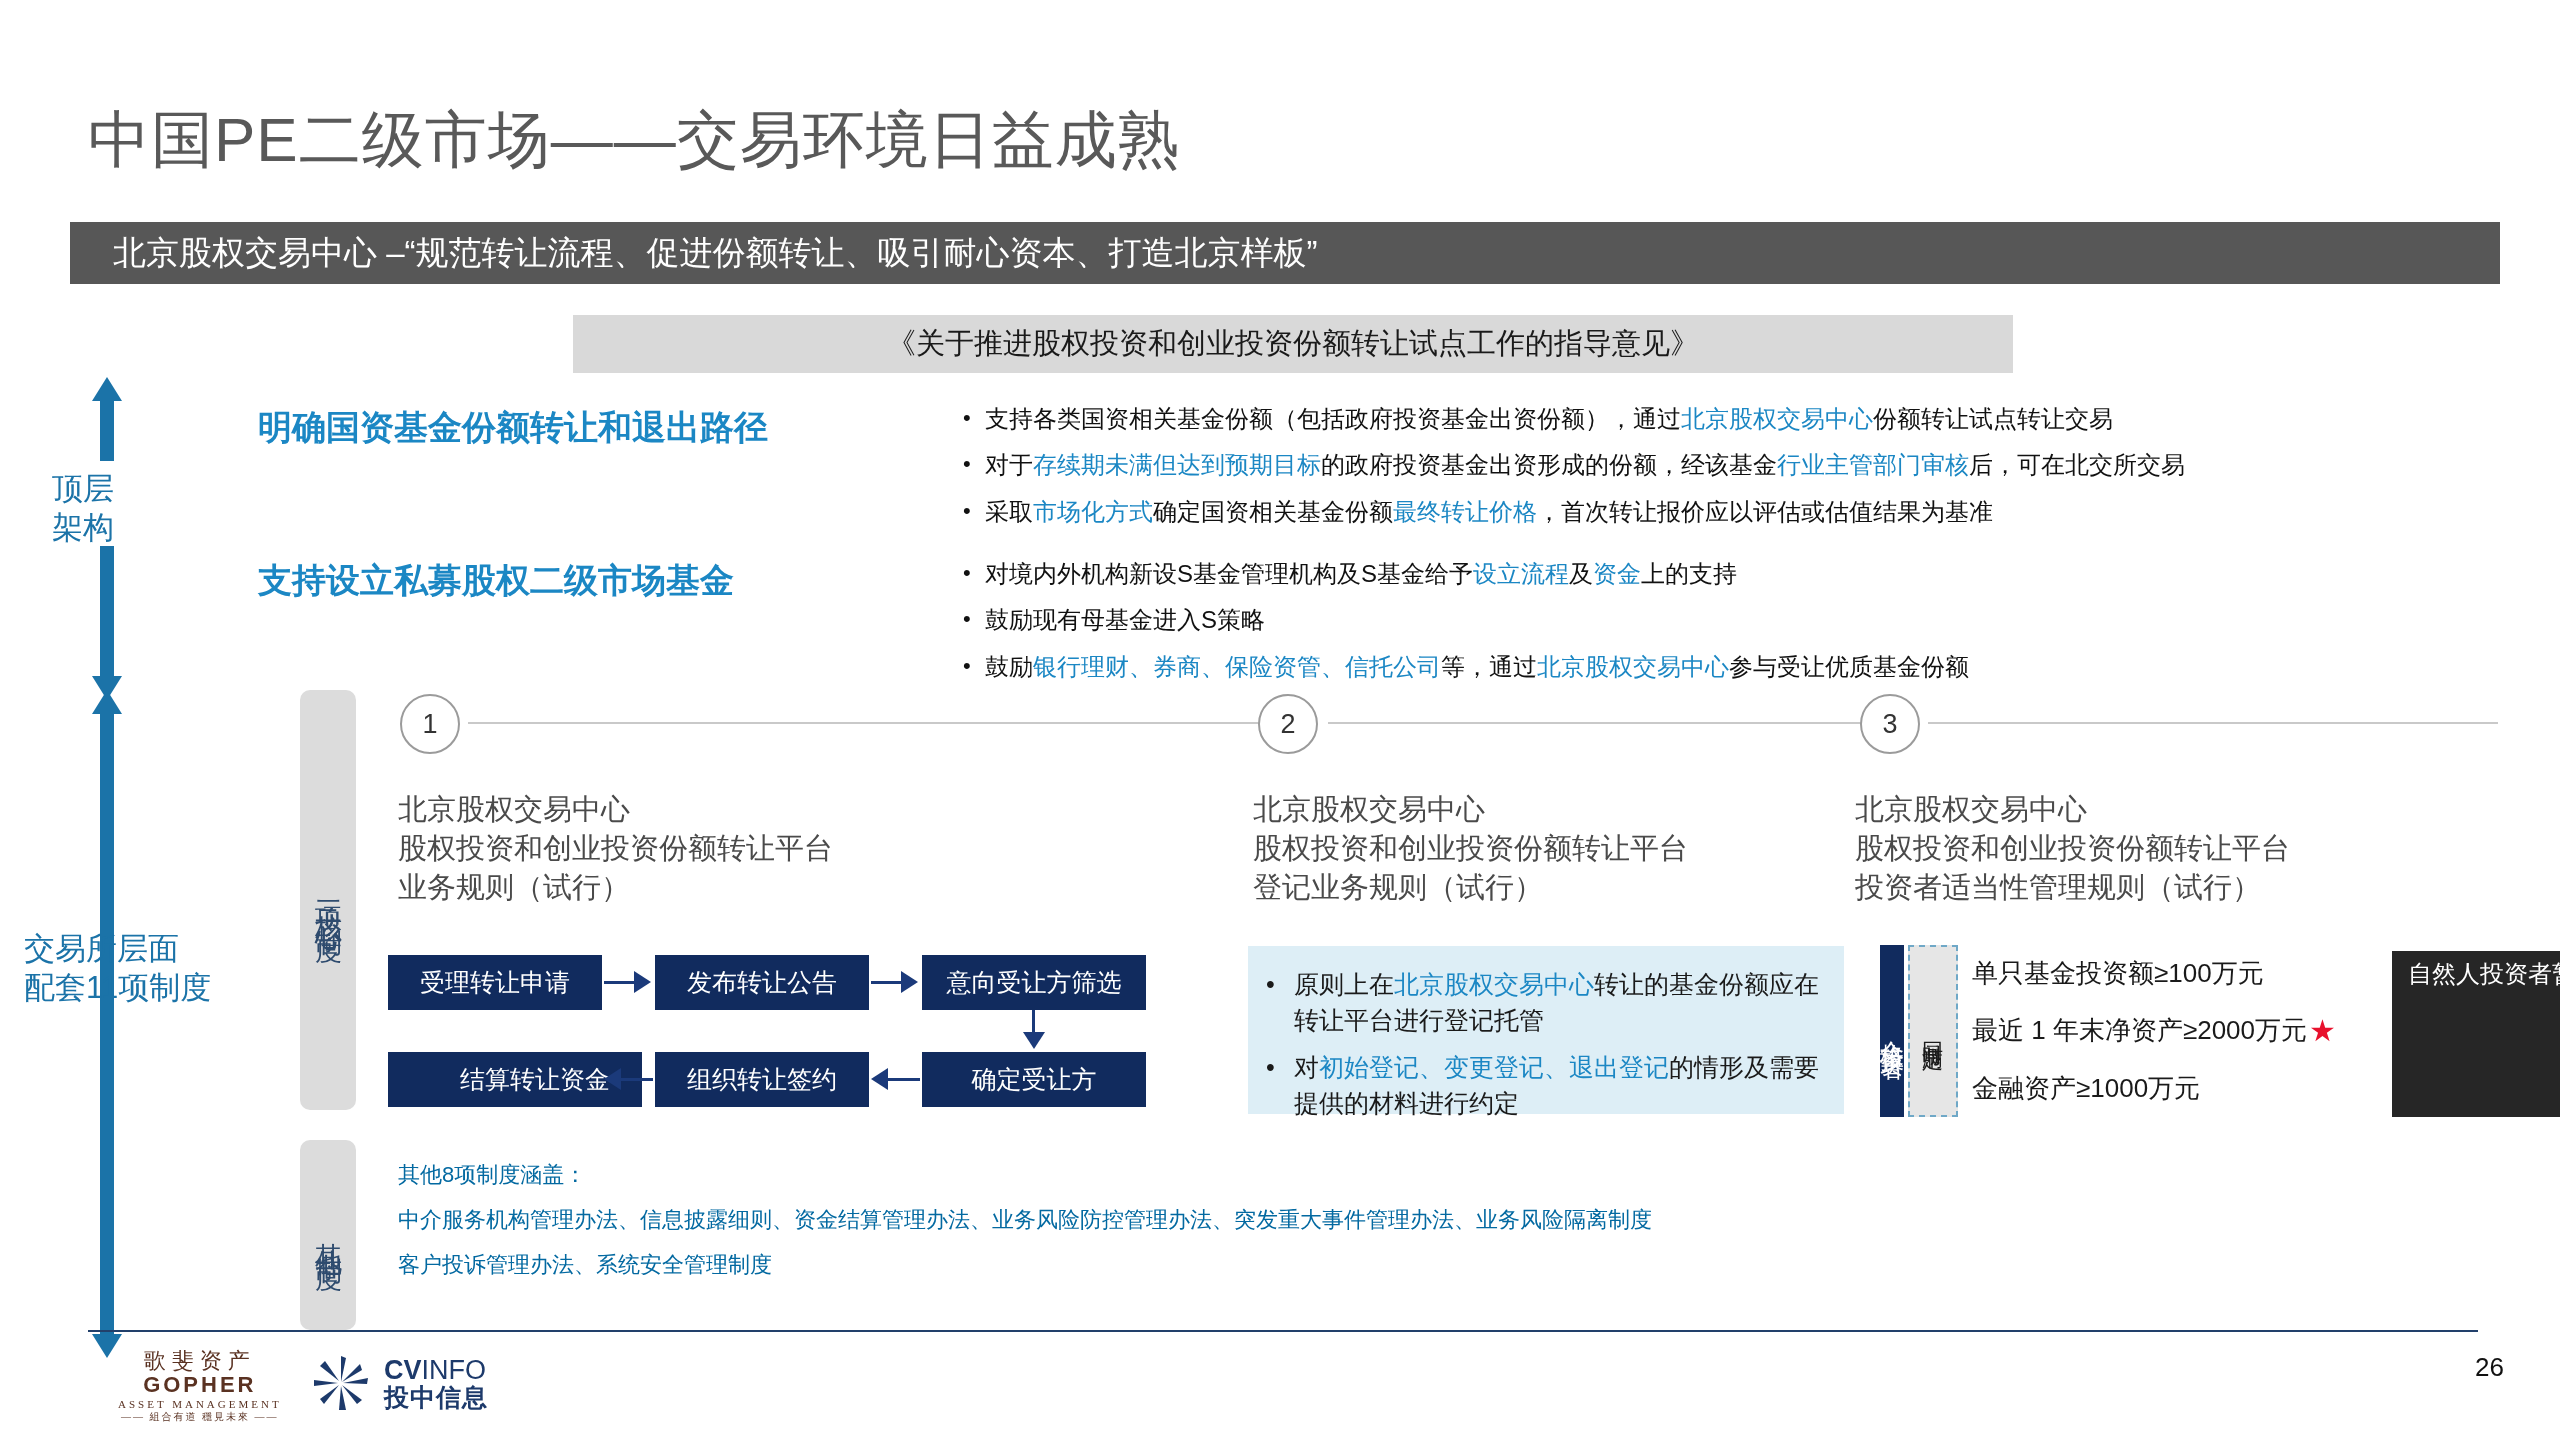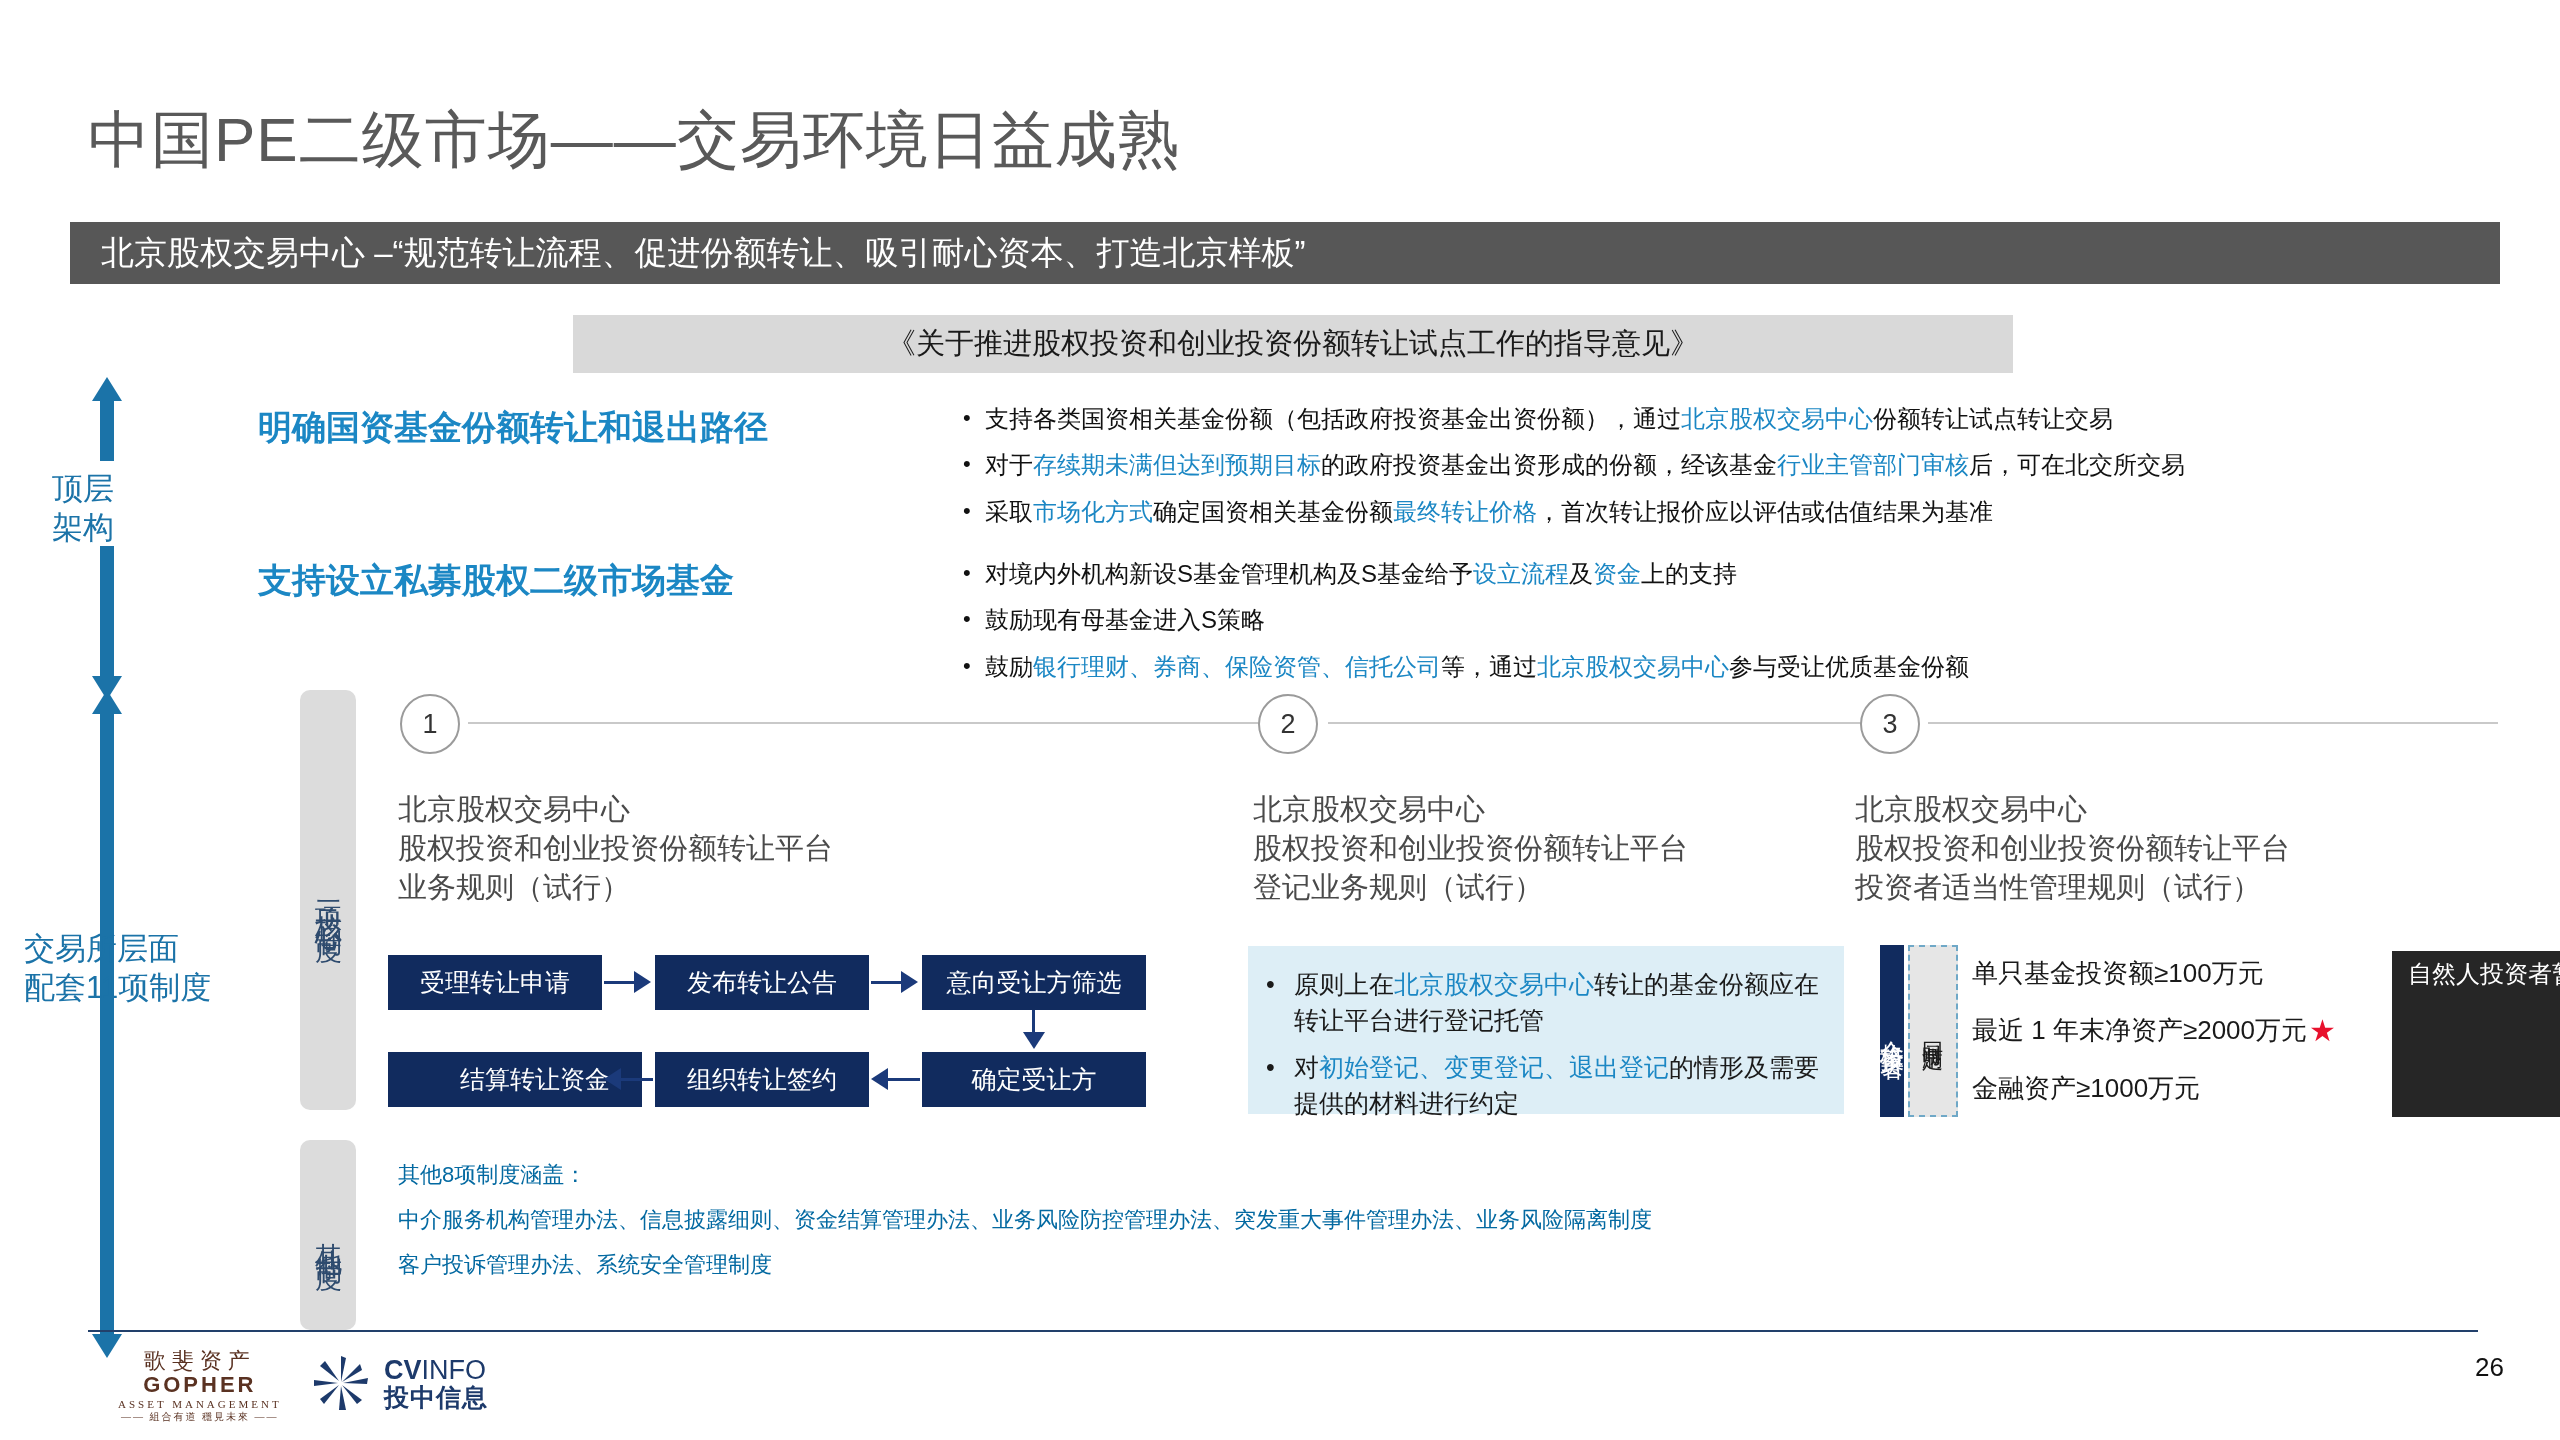--- a/index.html
+++ b/index.html
@@ -35,21 +35,21 @@
     top: 222px;
     width: 2430px;
     height: 62px;
     background: #575757;
     display: flex;
     align-items: center;
   }
   .subtitle-bar-text {
     color: #ffffff;
     font-size: 33px;
-    padding-left: 31px;
+    padding-left: 43px;
     white-space: nowrap;
   }
 
   
   .doc-title-box {
     position: absolute;
     left: 573px;
     top: 315px;
     width: 1440px;
     height: 58px;

